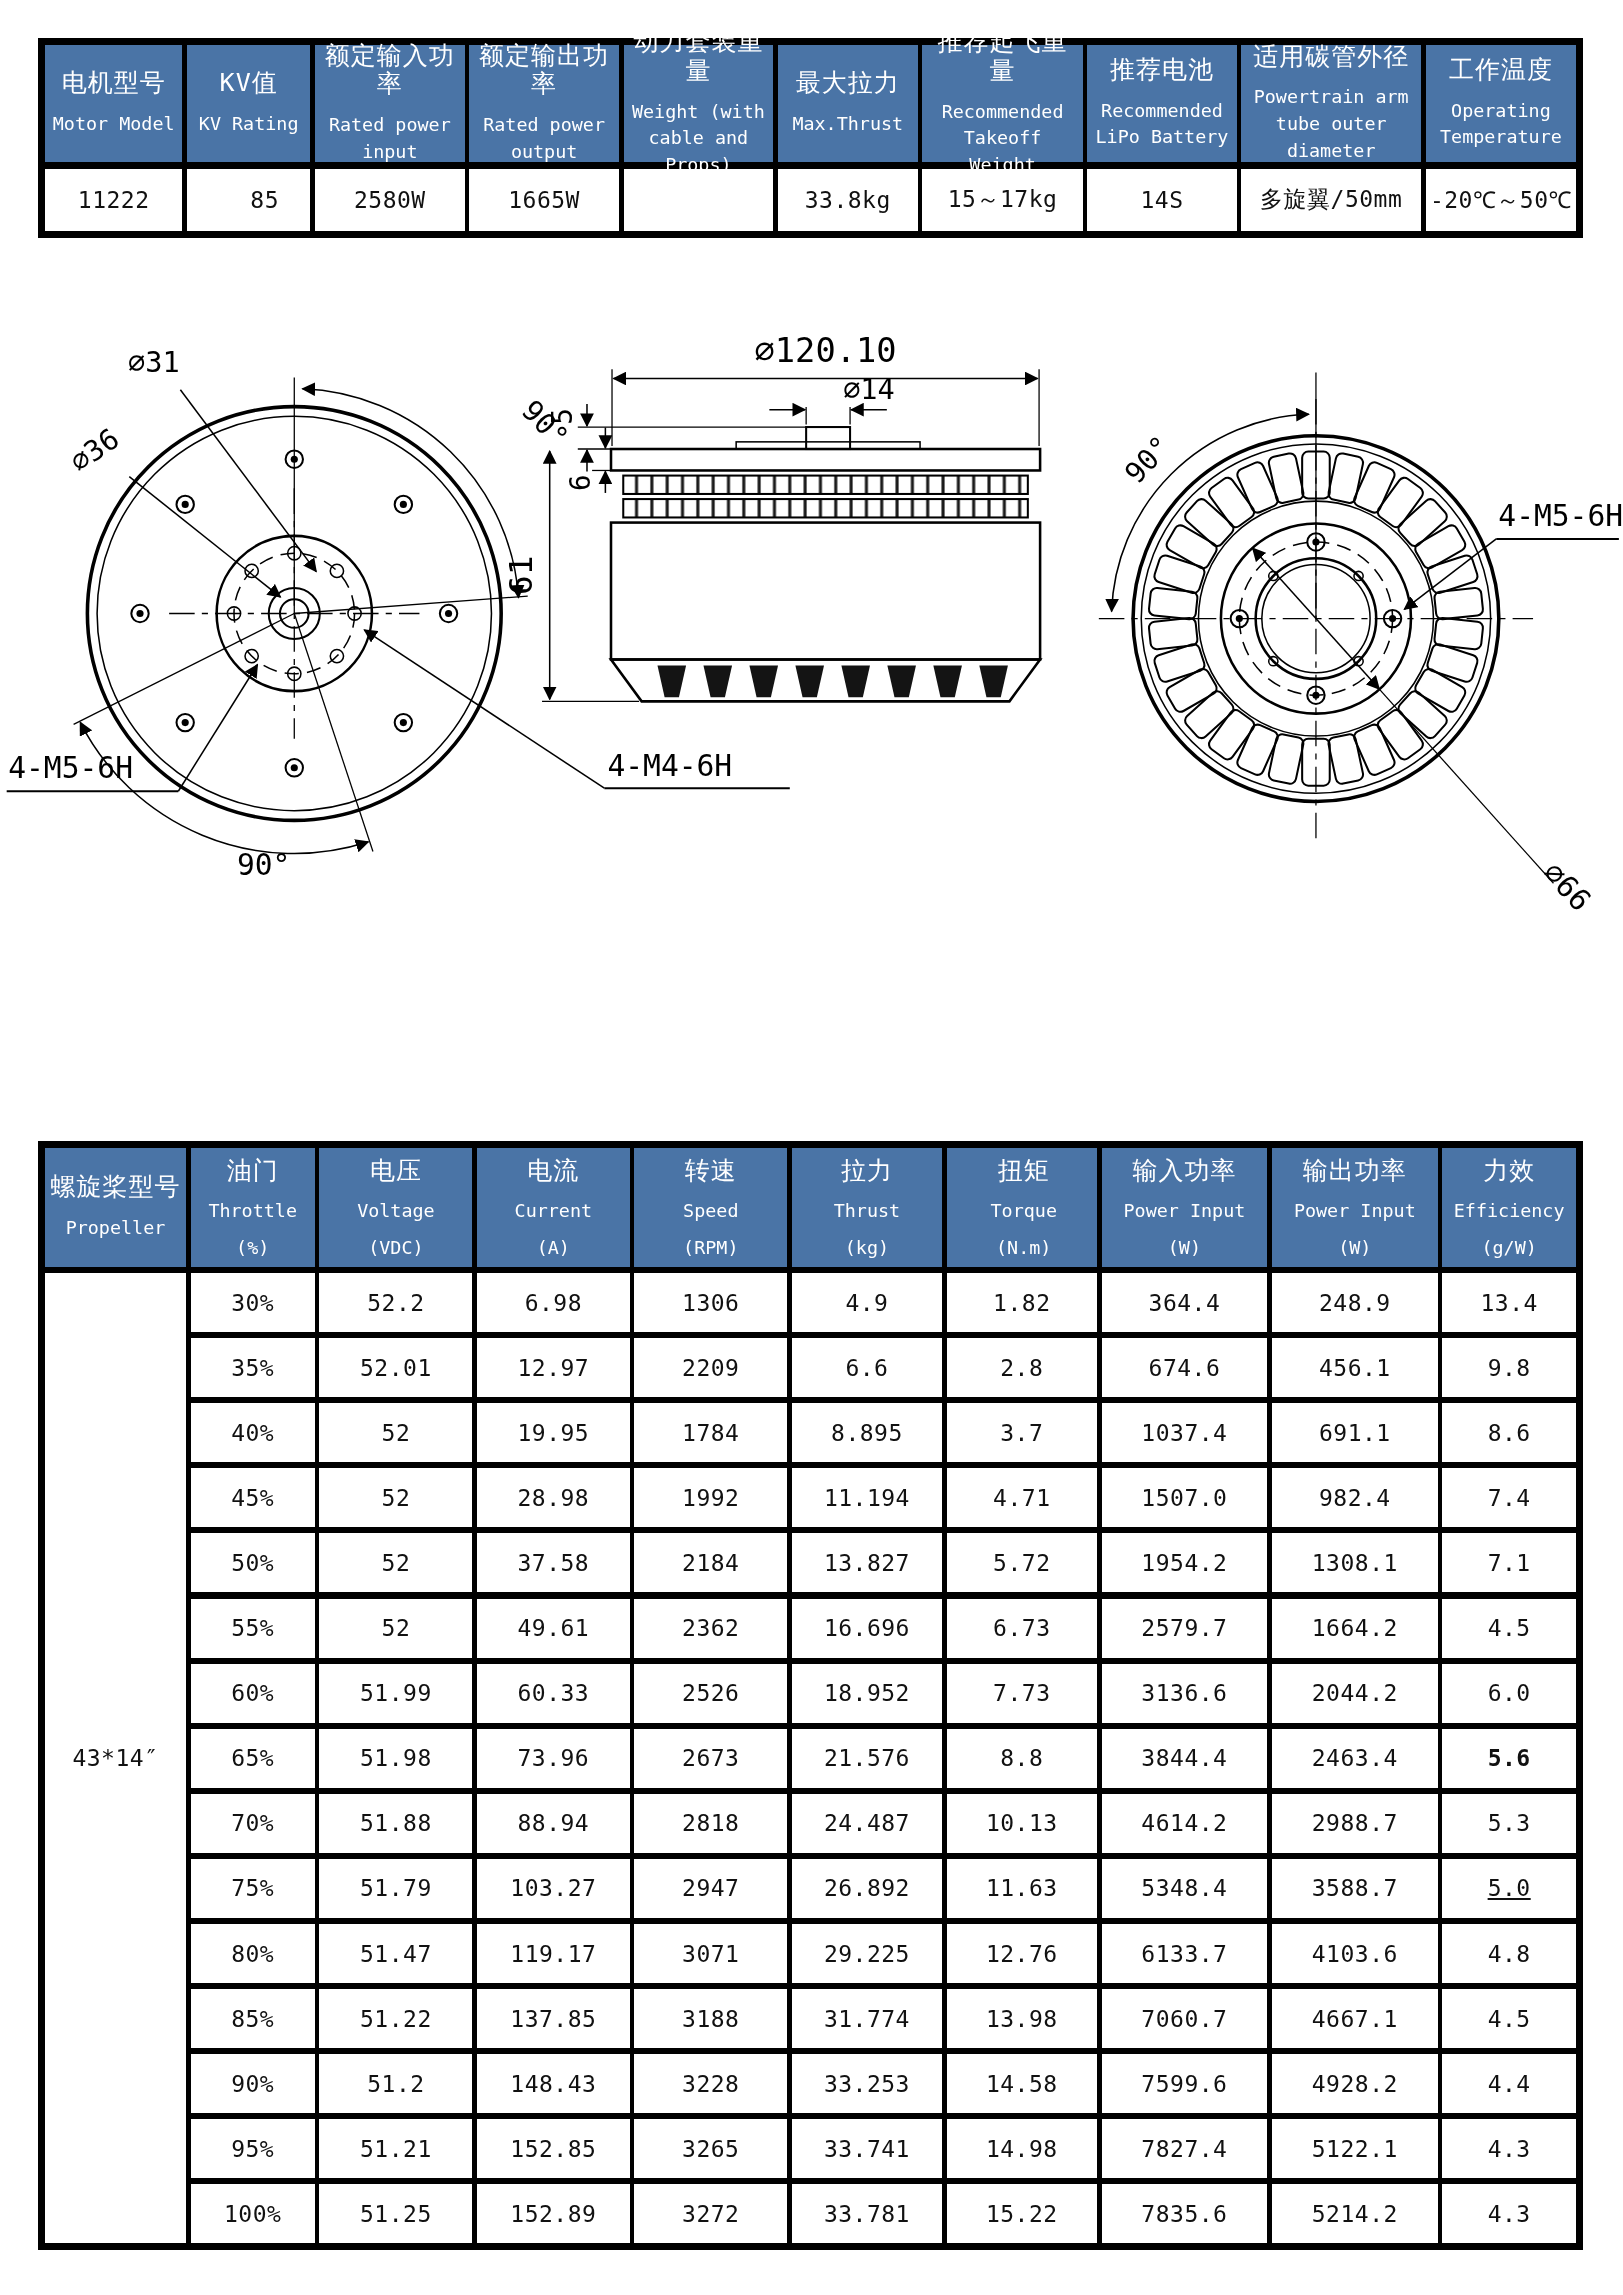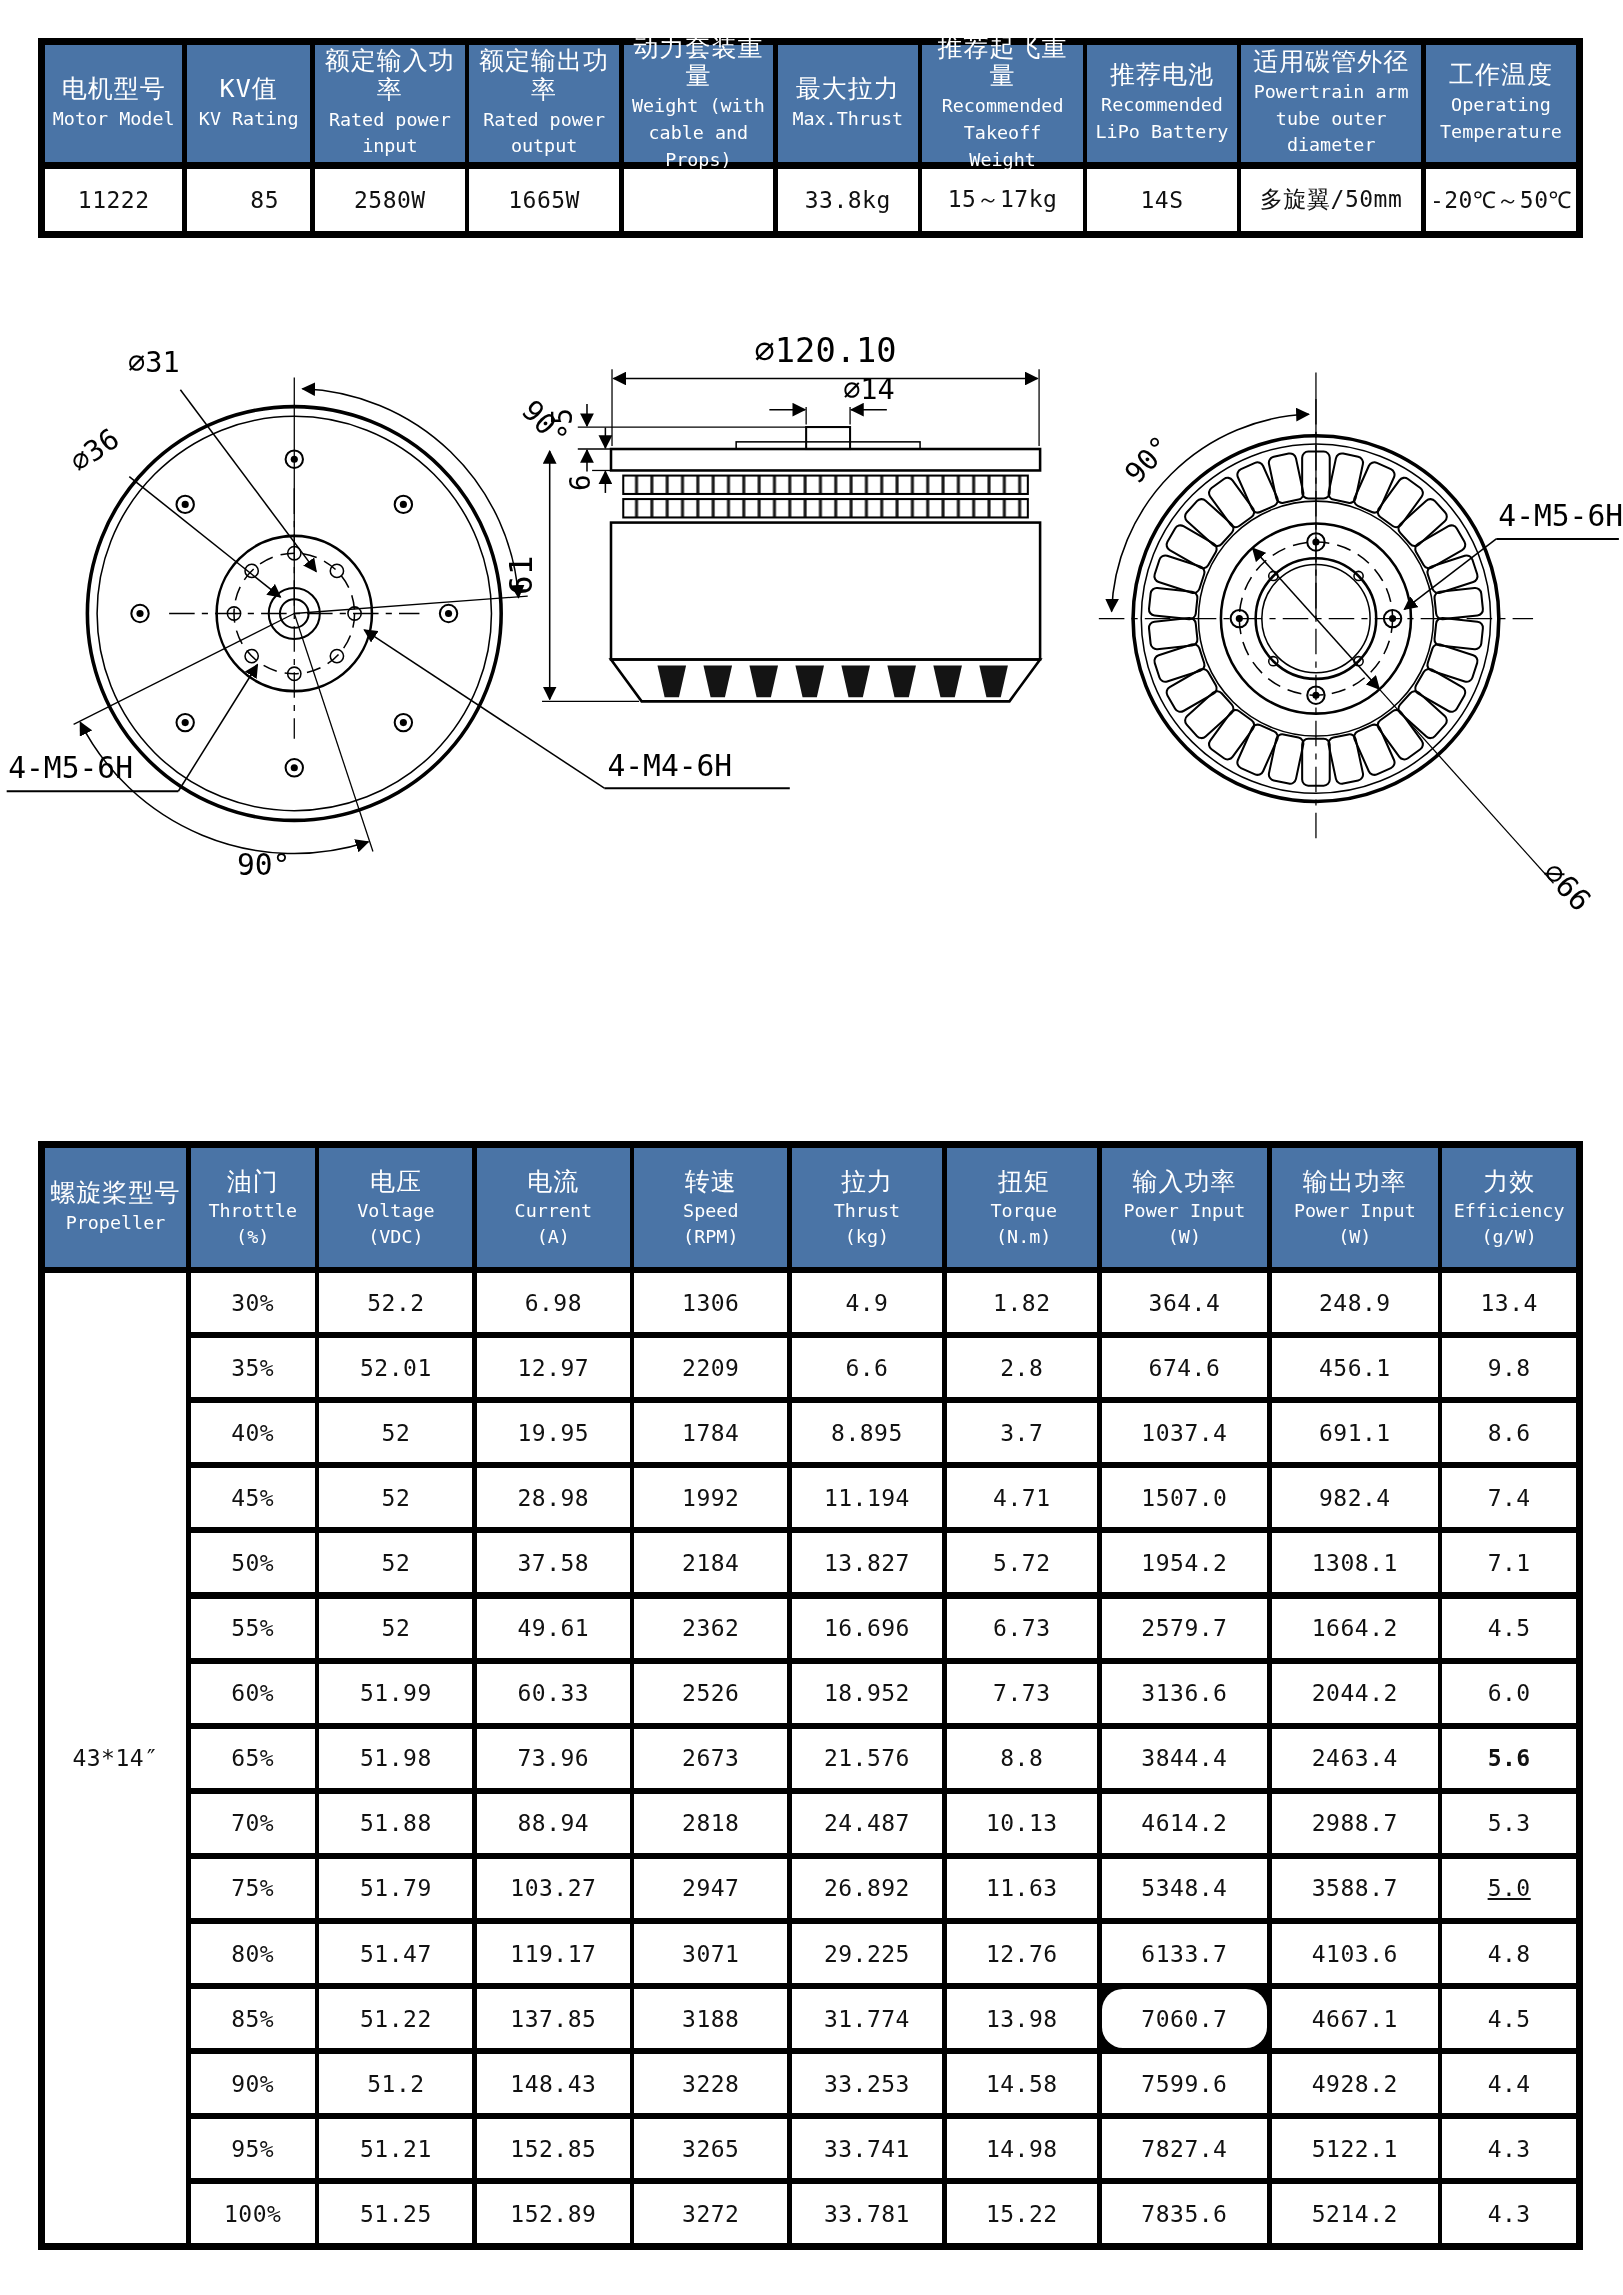--- a/index.html
+++ b/index.html
@@ -9,21 +9,21 @@
 
   
   .tbl{position:absolute;display:grid;background:#000;border:7.7px solid #000;}
   .spec{left:38px;top:38px;width:1531px;
         grid-template-columns:267fr 240fr 291fr 291fr 291fr 272fr 312fr 290fr 350fr 292fr;
         grid-template-rows:117px 62px;column-gap:4.6px;row-gap:6.6px;}
   .perf{left:38px;top:1141px;width:1531px;
         grid-template-columns:272fr 240fr 295fr 295fr 295fr 290fr 290fr 320fr 320fr 258fr;
         grid-template-rows:119px repeat(15,59px);column-gap:4.6px;row-gap:6.1px;}
   .hcell{background:var(--blue);color:#fff;display:flex;flex-direction:column;
-         align-items:center;justify-content:center;text-align:center;padding:4.1px 4.1px;gap:2px;}
+         align-items:center;justify-content:center;text-align:center;padding:4.1px 4.1px;gap:13px;}
   .hcell .zh{font-size:25px;letter-spacing:1px;line-height:1.15;}
   .hcell .en{font-size:18.4px;line-height:1.45;}
   .hcell .unit{font-size:18.4px;line-height:1.1;}
   .dcell{background:#fff;color:var(--ink);display:flex;align-items:center;justify-content:center;
          font-size:23px;text-align:center;letter-spacing:0.5px;}
 
   
   .drawings{position:absolute;left:0;top:307px;width:1623px;height:613px;}
   svg .ln7{fill:none;stroke:#000;stroke-width:7;}
   svg .ln5{fill:none;stroke:#000;stroke-width:5;}
@@ -432,21 +432,21 @@
       <div class="dcell" style="grid-area: 12 / 7;">12.76</div>
       <div class="dcell" style="grid-area: 12 / 8;">6133.7</div>
       <div class="dcell" style="grid-area: 12 / 9;">4103.6</div>
       <div class="dcell" style="grid-area: 12 / 10;">4.8</div>
       <div class="dcell" style="grid-area: 13 / 2;">85%</div>
       <div class="dcell" style="grid-area: 13 / 3;">51.22</div>
       <div class="dcell" style="grid-area: 13 / 4;">137.85</div>
       <div class="dcell" style="grid-area: 13 / 5;">3188</div>
       <div class="dcell" style="grid-area: 13 / 6;">31.774</div>
       <div class="dcell" style="grid-area: 13 / 7;">13.98</div>
-      <div class="dcell" style="grid-area: 13 / 8; border-radius: 21px;">7060.7</div>
+      <div class="dcell" style="grid-area: 13 / 8;">7060.7</div>
       <div class="dcell" style="grid-area: 13 / 9;">4667.1</div>
       <div class="dcell" style="grid-area: 13 / 10;">4.5</div>
       <div class="dcell" style="grid-area: 14 / 2;">90%</div>
       <div class="dcell" style="grid-area: 14 / 3;">51.2</div>
       <div class="dcell" style="grid-area: 14 / 4;">148.43</div>
       <div class="dcell" style="grid-area: 14 / 5;">3228</div>
       <div class="dcell" style="grid-area: 14 / 6;">33.253</div>
       <div class="dcell" style="grid-area: 14 / 7;">14.58</div>
       <div class="dcell" style="grid-area: 14 / 8;">7599.6</div>
       <div class="dcell" style="grid-area: 14 / 9;">4928.2</div>

